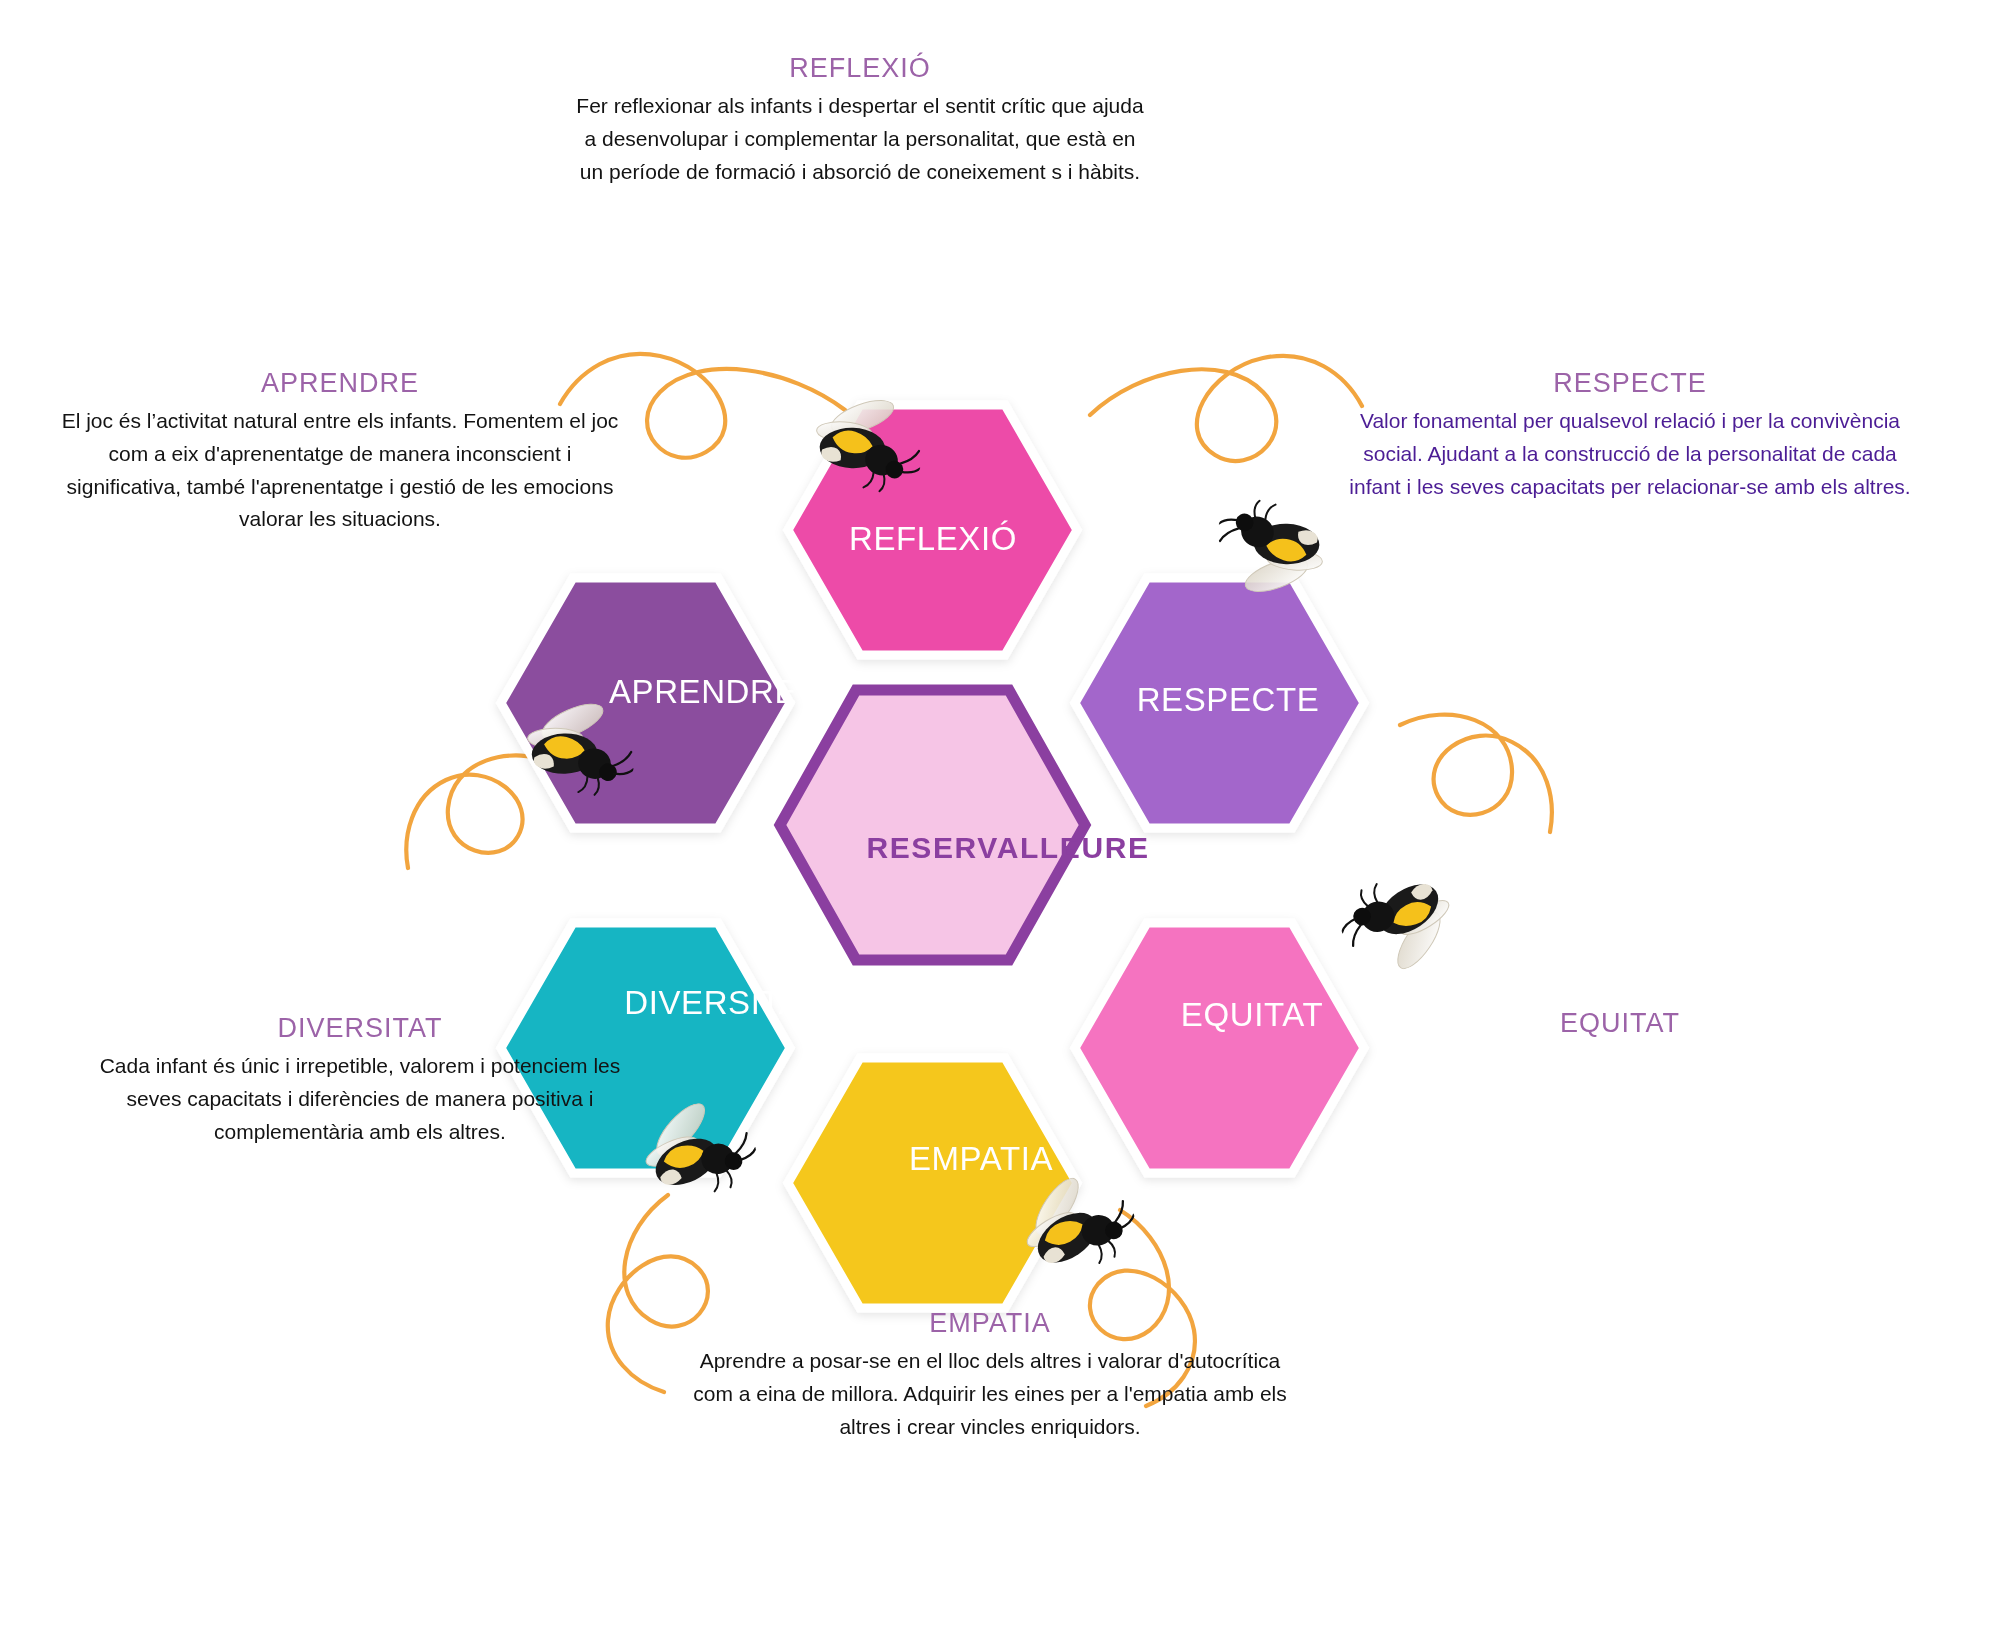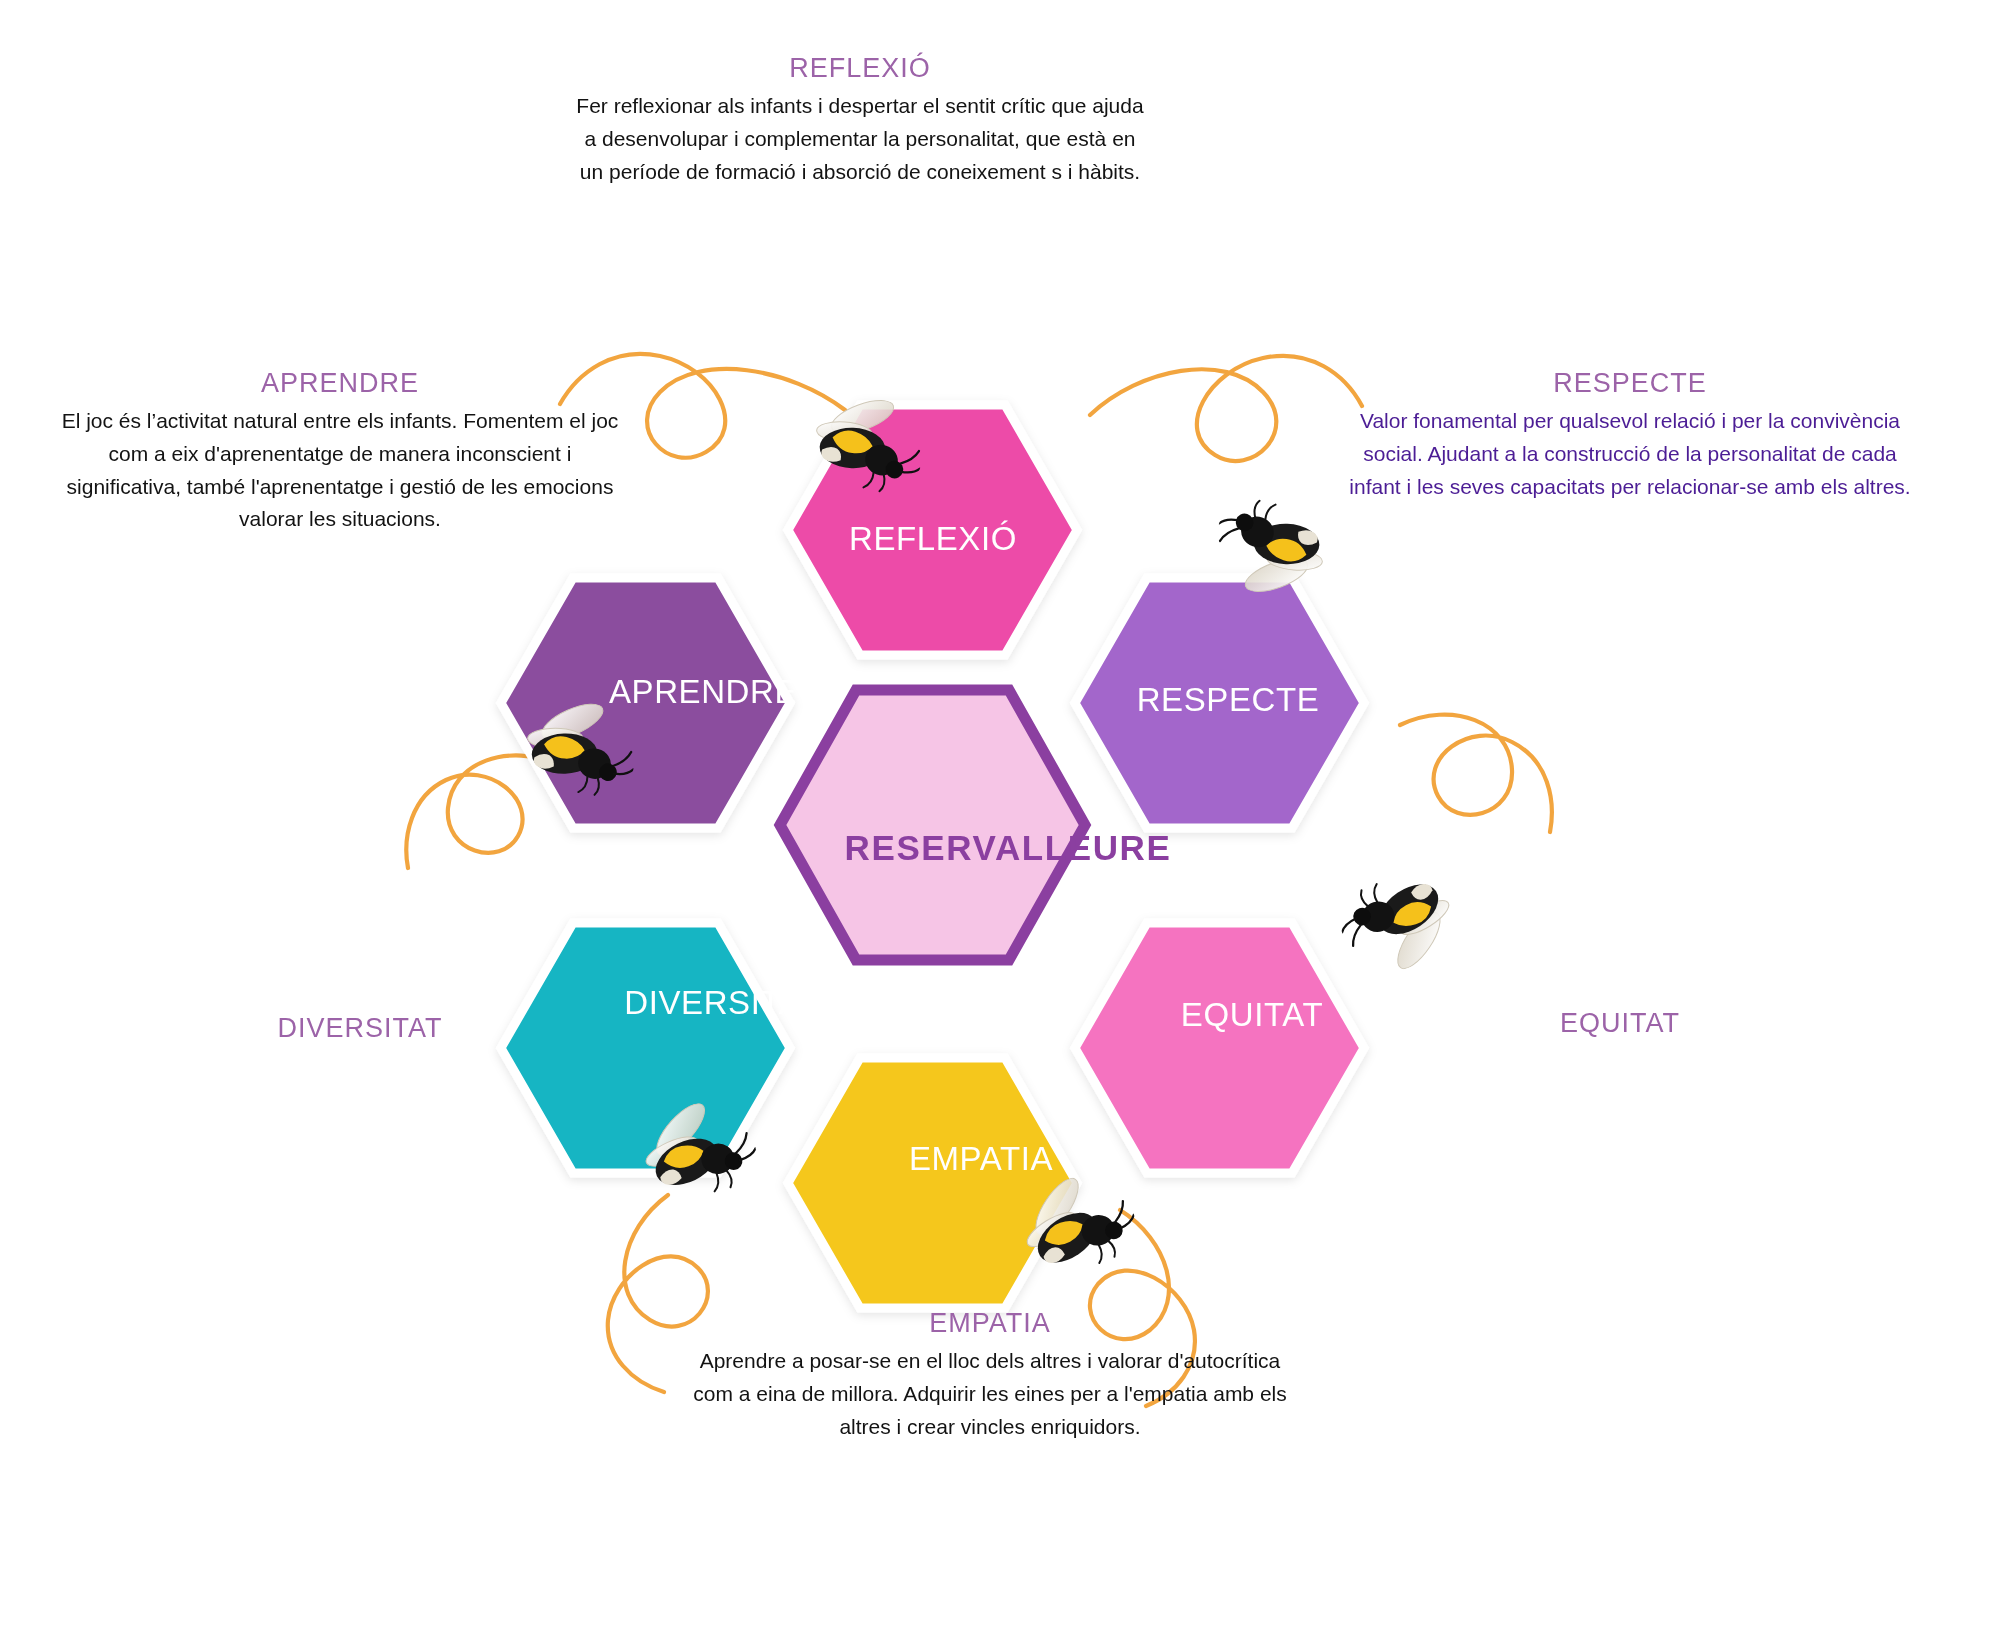--- a/index.html
+++ b/index.html
@@ -29,21 +29,21 @@
   #tb-empatia  { left:680px; top:1305px; width:620px; }
 
   
   #hexart { position:absolute; left:0; top:0; width:2000px; height:1637px; }
   .hexlabel {
     position:absolute; color:#ffffff; font-size:33px; letter-spacing:0.6px;
     white-space:nowrap; transform:translate(-50%,-50%); pointer-events:none;
     font-weight:400;
   }
   #lbl-center {
-    position:absolute; color:#8B3FA0; font-size:35px; font-weight:bold;
+    position:absolute; color:#8B3FA0; font-size:30px; font-weight:bold;
     letter-spacing:1.6px; white-space:nowrap; transform:translate(-50%,-50%);
     pointer-events:none;
   }
 </style>
 </head>
 <body>
 
 <div id="stage">
 
   <svg id="hexart" viewBox="0 0 2000 1637">
@@ -139,20 +139,21 @@
     <div class="tb-body" style="color: rgb(19, 19, 19);">El joc és l’activitat natural entre els infants. Fomentem el joc com a eix d'aprenentatge de manera inconscient i significativa, també l'aprenentatge i gestió de les emocions valorar les situacions.</div>
   </div>
 
   <div class="textblock" id="tb-respecte">
     <div class="tb-head" style="color: rgb(156, 99, 168);">RESPECTE</div>
     <div class="tb-body" style="color: #4c1d95;">Valor fonamental per qualsevol relació i per la convivència social. Ajudant a la construcció de la personalitat de cada infant i les seves capacitats per relacionar-se amb els altres.</div>
   </div>
 
   <div class="textblock" id="tb-diversitat">
     <div class="tb-head" style="color: rgb(156, 99, 168);">DIVERSITAT</div>
+    <div class="tb-body" style="color: rgb(19, 19, 19);">Cada infant és únic i irrepetible, valorem i potenciem les seves capacitats i diferències de manera positiva i complementària amb els altres.</div>
   </div>
 
   <div class="textblock" id="tb-equitat">
     <div class="tb-head" style="color: rgb(156, 99, 168);">EQUITAT</div>
   </div>
 
   <div class="textblock" id="tb-empatia">
     <div class="tb-head" style="color: rgb(156, 99, 168);">EMPATIA</div>
     <div class="tb-body" style="color: rgb(19, 19, 19);">Aprendre a posar-se en el lloc dels altres i valorar d'autocrítica com a eina de millora. Adquirir les eines per a l'empatia amb els altres i crear vincles enriquidors.</div>
   </div>

